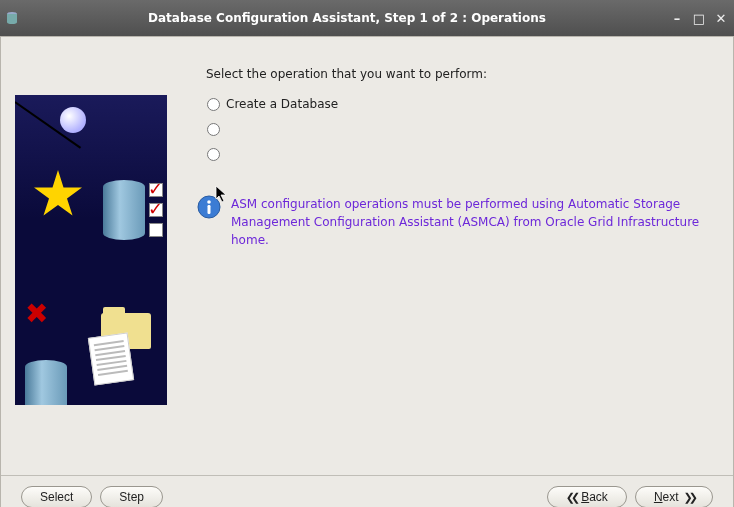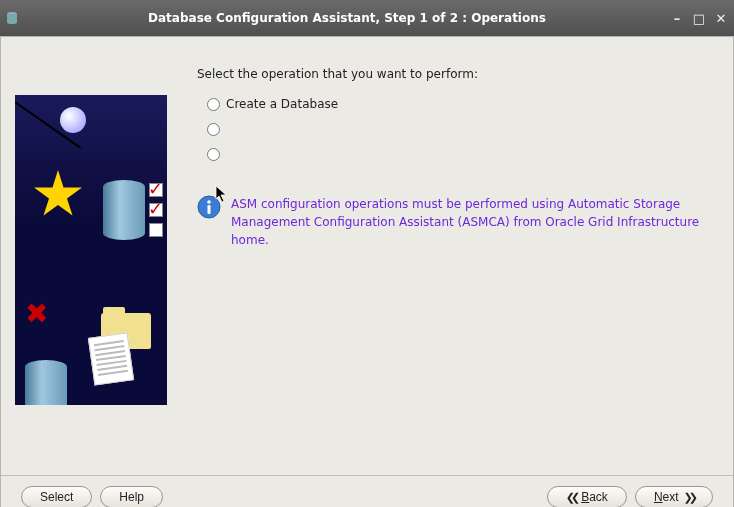--- a/index.html
+++ b/index.html
@@ -191,20 +191,21 @@
       background: #bbb;
       box-shadow: 0 5px 0 #bbb, 0 10px 0 #bbb, 0 15px 0 #bbb, 0 20px 0 #bbb, 0 25px 0 #bbb, 0 30px 0 #bbb;
     }
     .right-panel {
       flex: 1;
       padding-left: 30px;
       color: #222;
     }
     .prompt {
       margin-bottom: 10px;
+      margin-left: 9px;
     }
     .options {
       margin-left: 10px;
     }
     .radio-row {
       display: flex;
       align-items: center;
       padding: 6px 0;
       cursor: pointer;
     }
@@ -343,21 +344,21 @@
     <svg width="14" height="18" viewBox="0 0 14 18">
         <path d="M1 1 L1 14 L4 11 L7 17 L9 16 L6 10 L11 10 Z" fill="#000" stroke="#fff" stroke-width="0.8"></path>
       </svg>
   </span>
 
   <div class="button-bar">
     <button class="btn">
         <span>Select</span>
       </button>
     <button class="btn">
-        <span>Help</span>
+        <span>Step</span>
       </button>
     <div class="spacer"></div>
     <button class="btn">
       <span class="chev">❮❮</span>
       <span><span class="underline">B</span><span>ack</span></span>
     </button>
     <button class="btn">
       <span><span class="underline">N</span><span>ext</span></span>
       <span class="chev">❯❯</span>
     </button>

